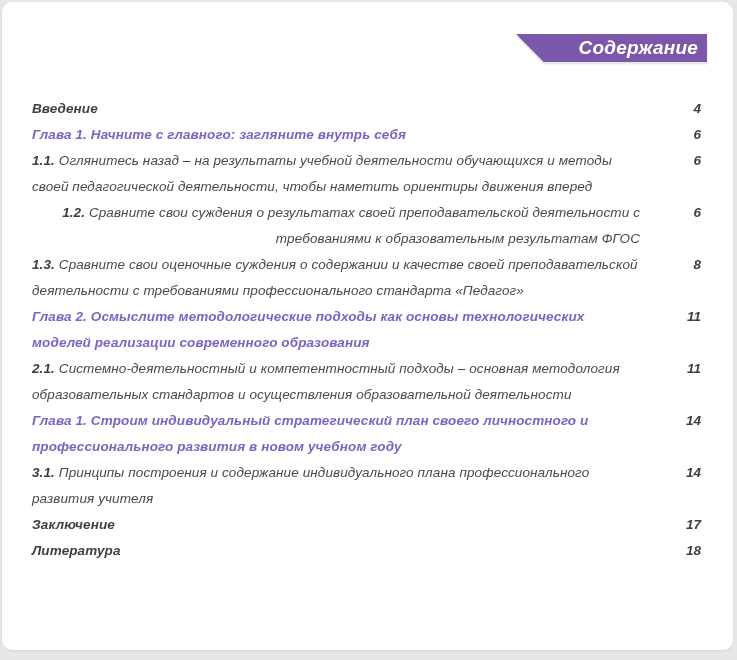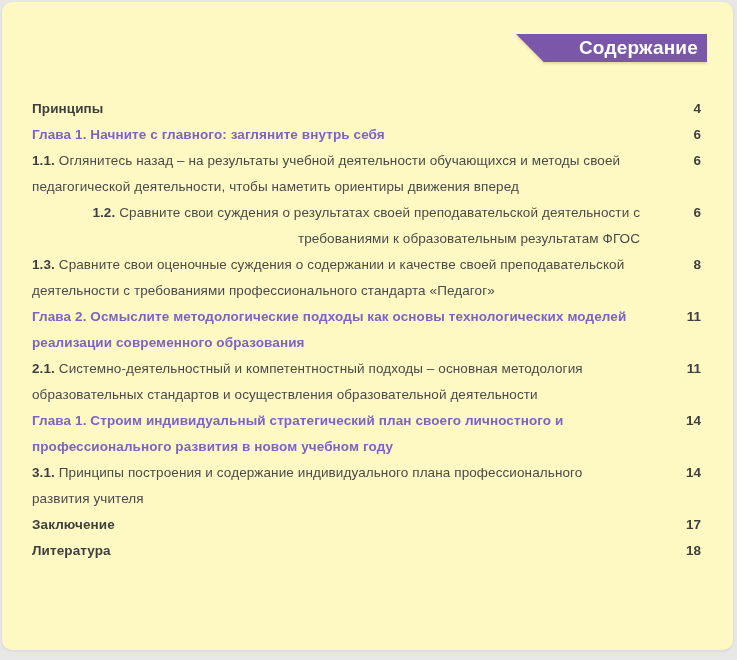--- a/index.html
+++ b/index.html
@@ -66,29 +66,29 @@
     text-align: right;
     font-weight: bold;
   }
   .toc-num { font-weight: bold; }
   .row-plain .toc-label, .row-plain .toc-page { font-weight: bold; }
   .row-sub .toc-text { font-weight: normal; }
 </style>
 </head>
 <body style="background: rgb(231, 231, 231);">
 
-<div class="card" style="background: #fef9c3;">
+<div class="card" style="background: #ffffff; font-style: italic;">
   <div class="banner">
     <div class="banner-shape" style="background: rgb(122, 87, 168);">
       <span class="banner-text">Содержание</span>
     </div>
   </div>
   <div class="toc">
       <div class="toc-row row-plain">
-    <div class="toc-label" style="color: rgb(63, 63, 63);"><span class="toc-num"></span><span class="toc-text">Принципы</span></div>
+    <div class="toc-label" style="color: rgb(63, 63, 63);"><span class="toc-num"></span><span class="toc-text">Введение</span></div>
     <div class="toc-page" style="color: rgb(63, 63, 63);">4</div>
   </div>
       <div class="toc-row row-chapter">
     <div class="toc-label" style="color: rgb(124, 99, 196); font-weight: bold;"><span class="toc-num"></span><span class="toc-text">Глава 1. Начните с главного: загляните внутрь себя</span></div>
     <div class="toc-page" style="color: rgb(63, 63, 63);">6</div>
   </div>
       <div class="toc-row row-sub">
     <div class="toc-label" style="color: rgb(74, 74, 74);"><span class="toc-num" style="color: rgb(63, 63, 63);">1.1. </span><span class="toc-text">Оглянитесь назад – на результаты учебной деятельности обучающихся и методы своей педагогической деятельности, чтобы наметить ориентиры движения вперед</span></div>
     <div class="toc-page" style="color: rgb(63, 63, 63);">6</div>
   </div>

